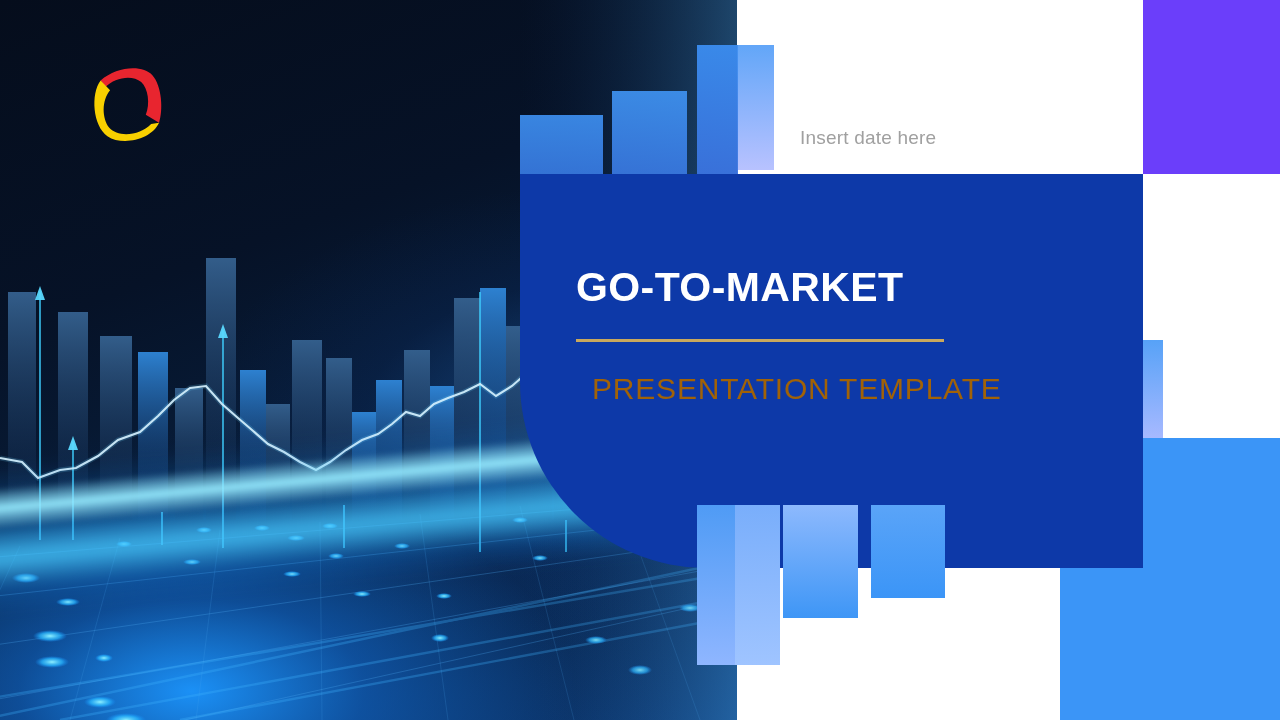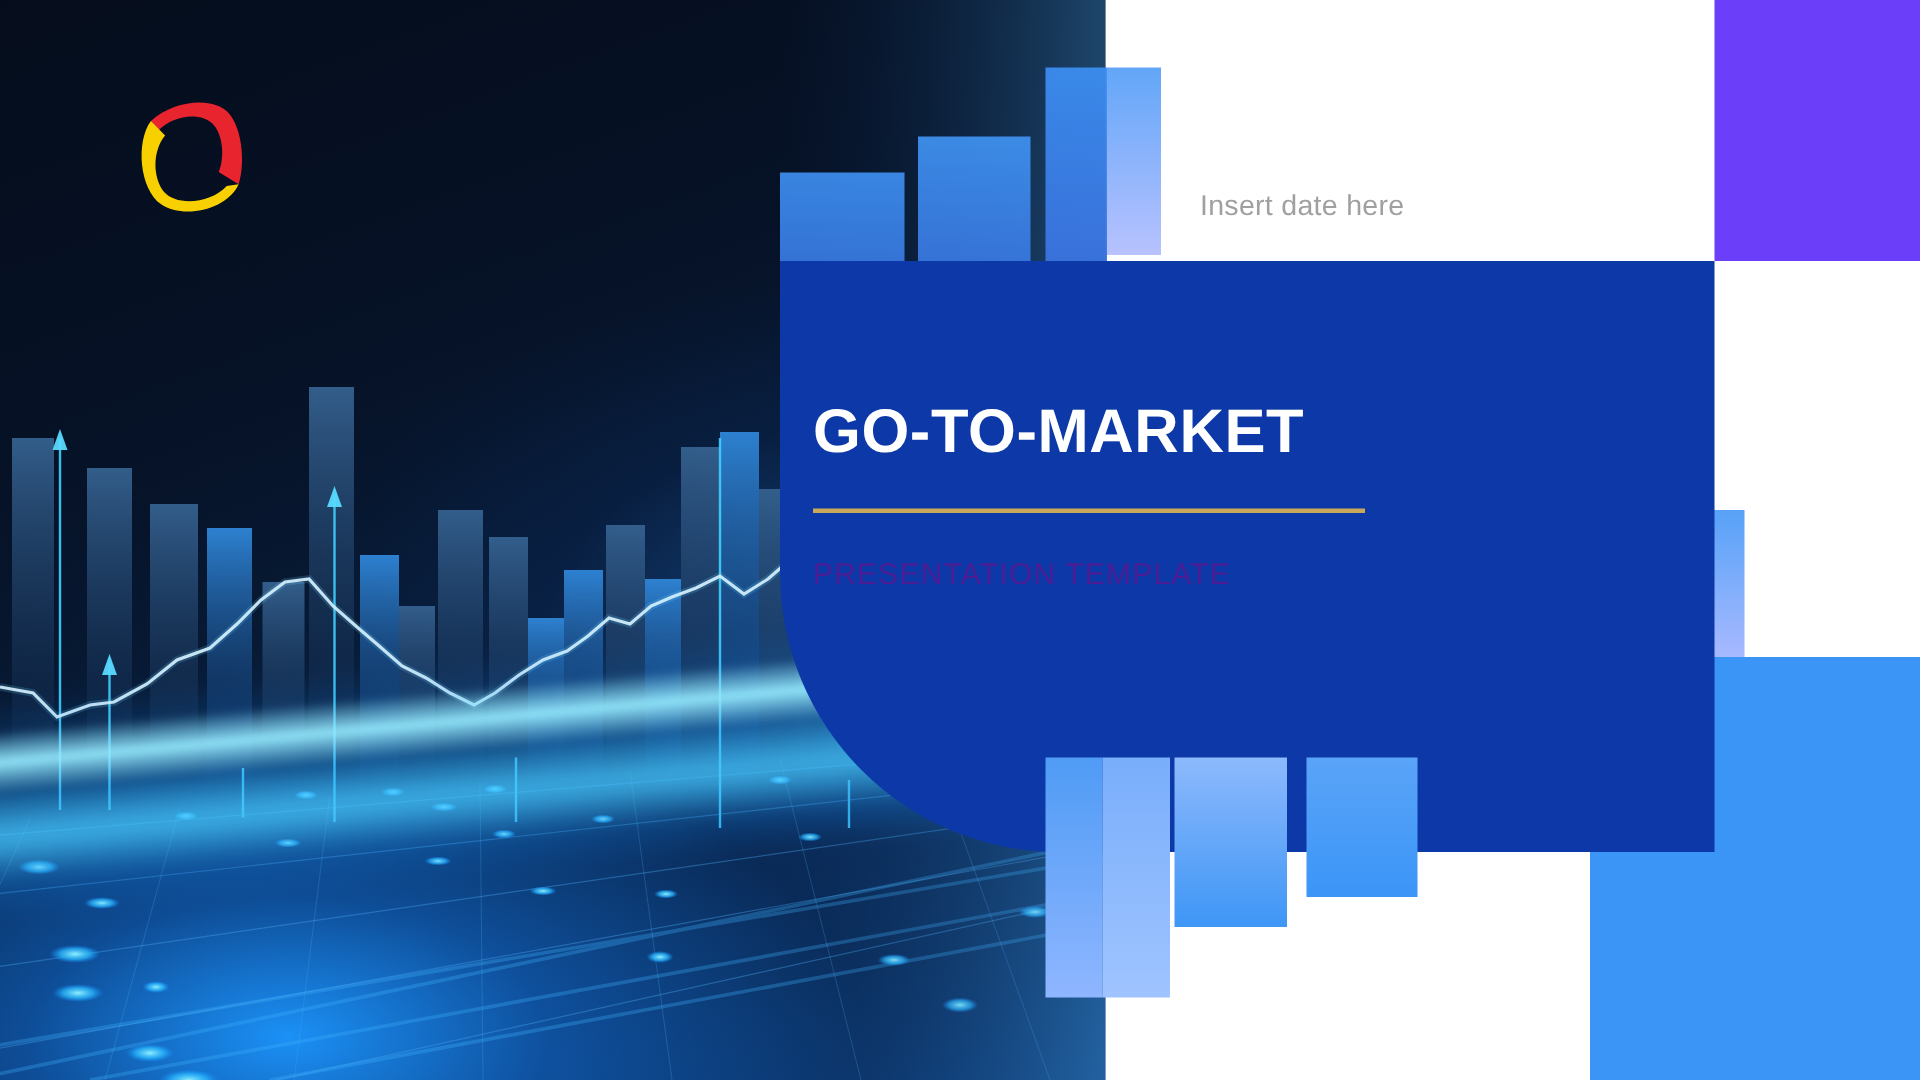--- a/index.html
+++ b/index.html
@@ -62,43 +62,43 @@
     position: absolute;
     left: 520px; top: 174px;
     width: 623px; height: 394px;
     background: #0d39a8;
     border-bottom-left-radius: 186px;
     z-index: 6;
   }
 
   .title-block {
     position: absolute;
-    left: 542px; top: 262px;
+    left: 576px; top: 262px;
     width: 520px;
     z-index: 9;
   }
   .slide-title {
     margin: 0;
     color: #ffffff;
     font-size: 41px;
     font-weight: bold;
     line-height: 1.25;
     letter-spacing: 0.4px;
   }
   .gold-rule {
     margin-top: 26px;
     width: 368px;
     height: 3px;
     background: #c9a85c;
   }
   .slide-subtitle {
-    margin: 0;
+    margin: 16px;
     margin-top: 30px;
-    color: #4c1d95;
-    font-size: 20px;
+    color: #a16207;
+    font-size: 30px;
     font-weight: normal;
     letter-spacing: 0.8px;
   }
 
   
   .date-holder {
     position: absolute;
     left: 800px; top: 127px;
     color: #a0a0a0;
     font-size: 19px;

